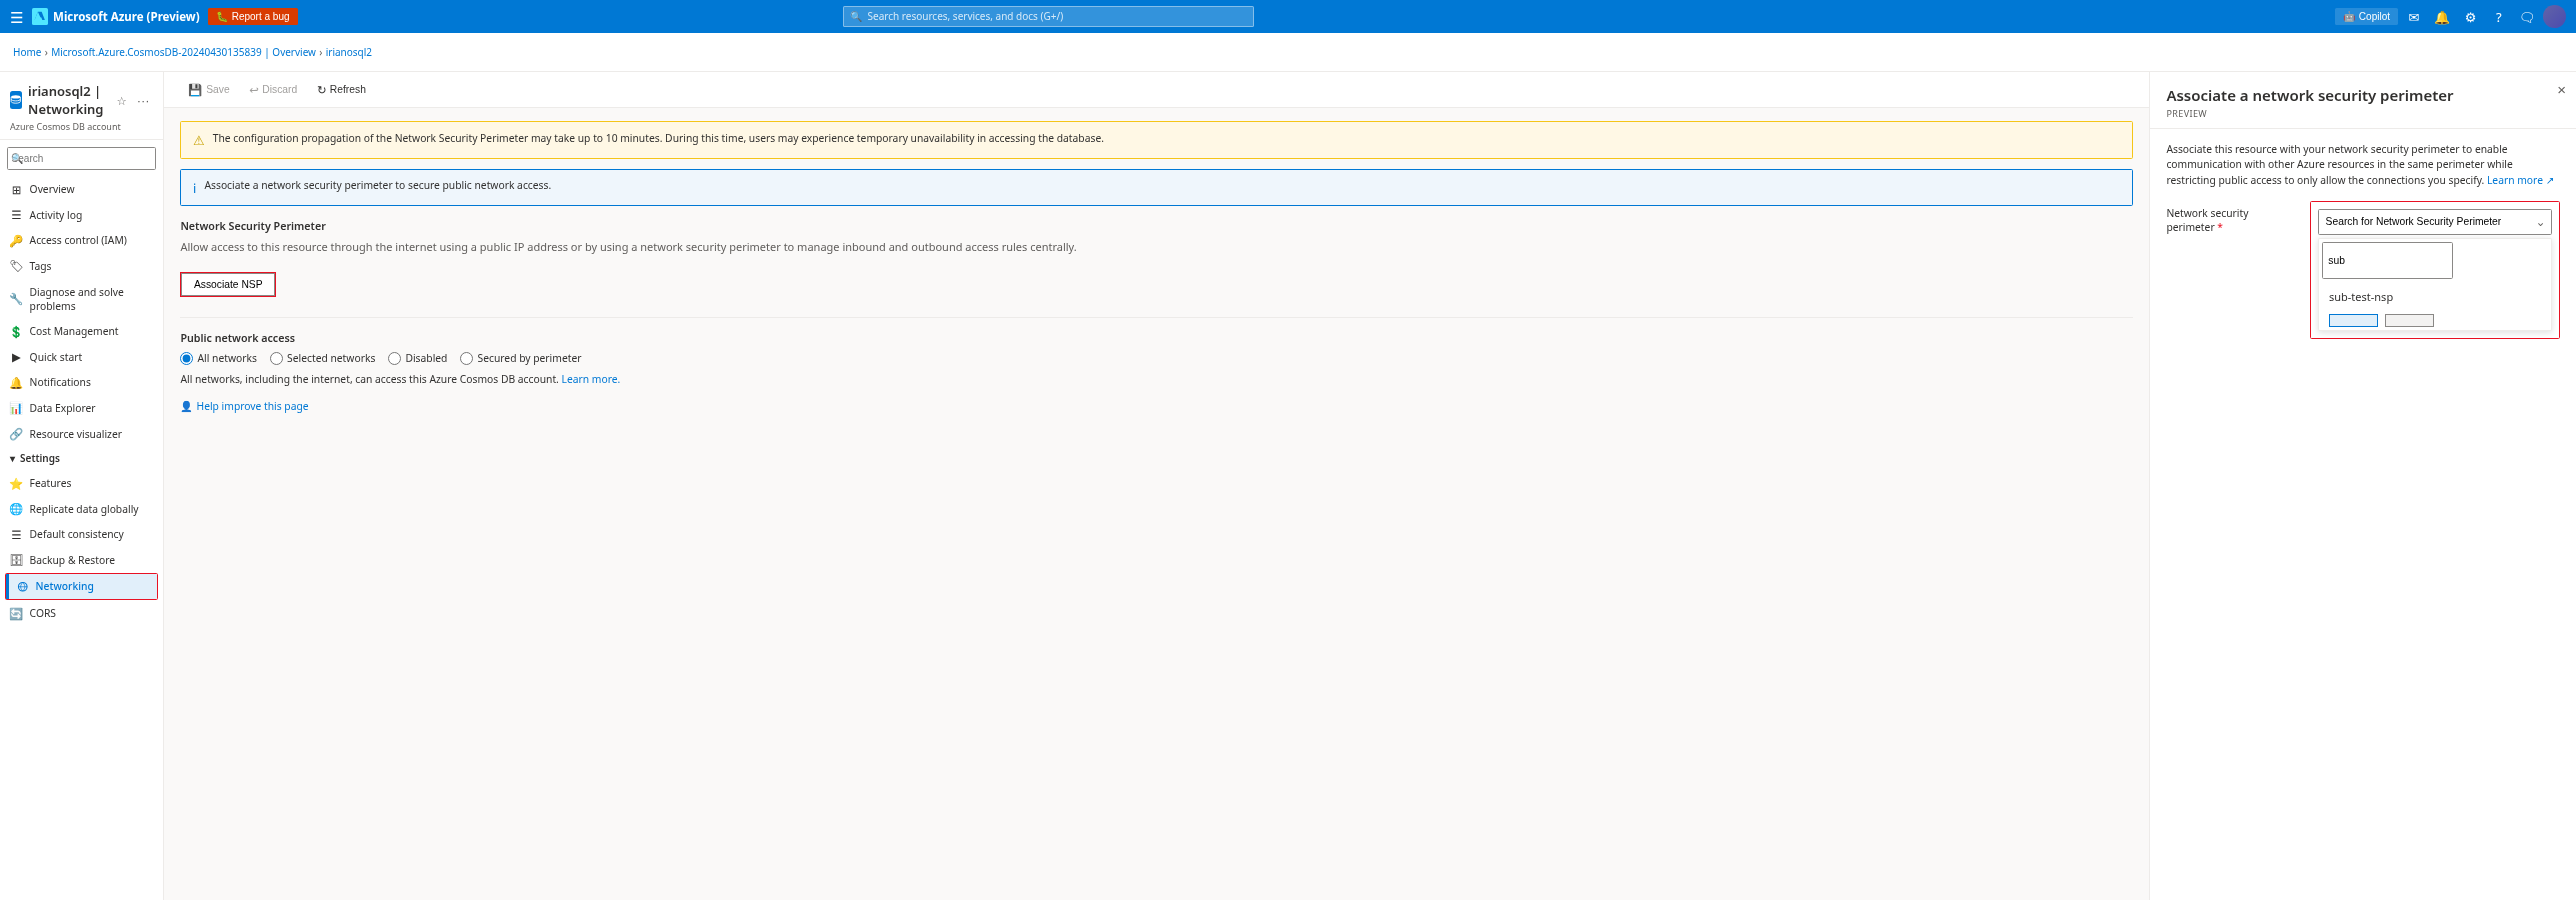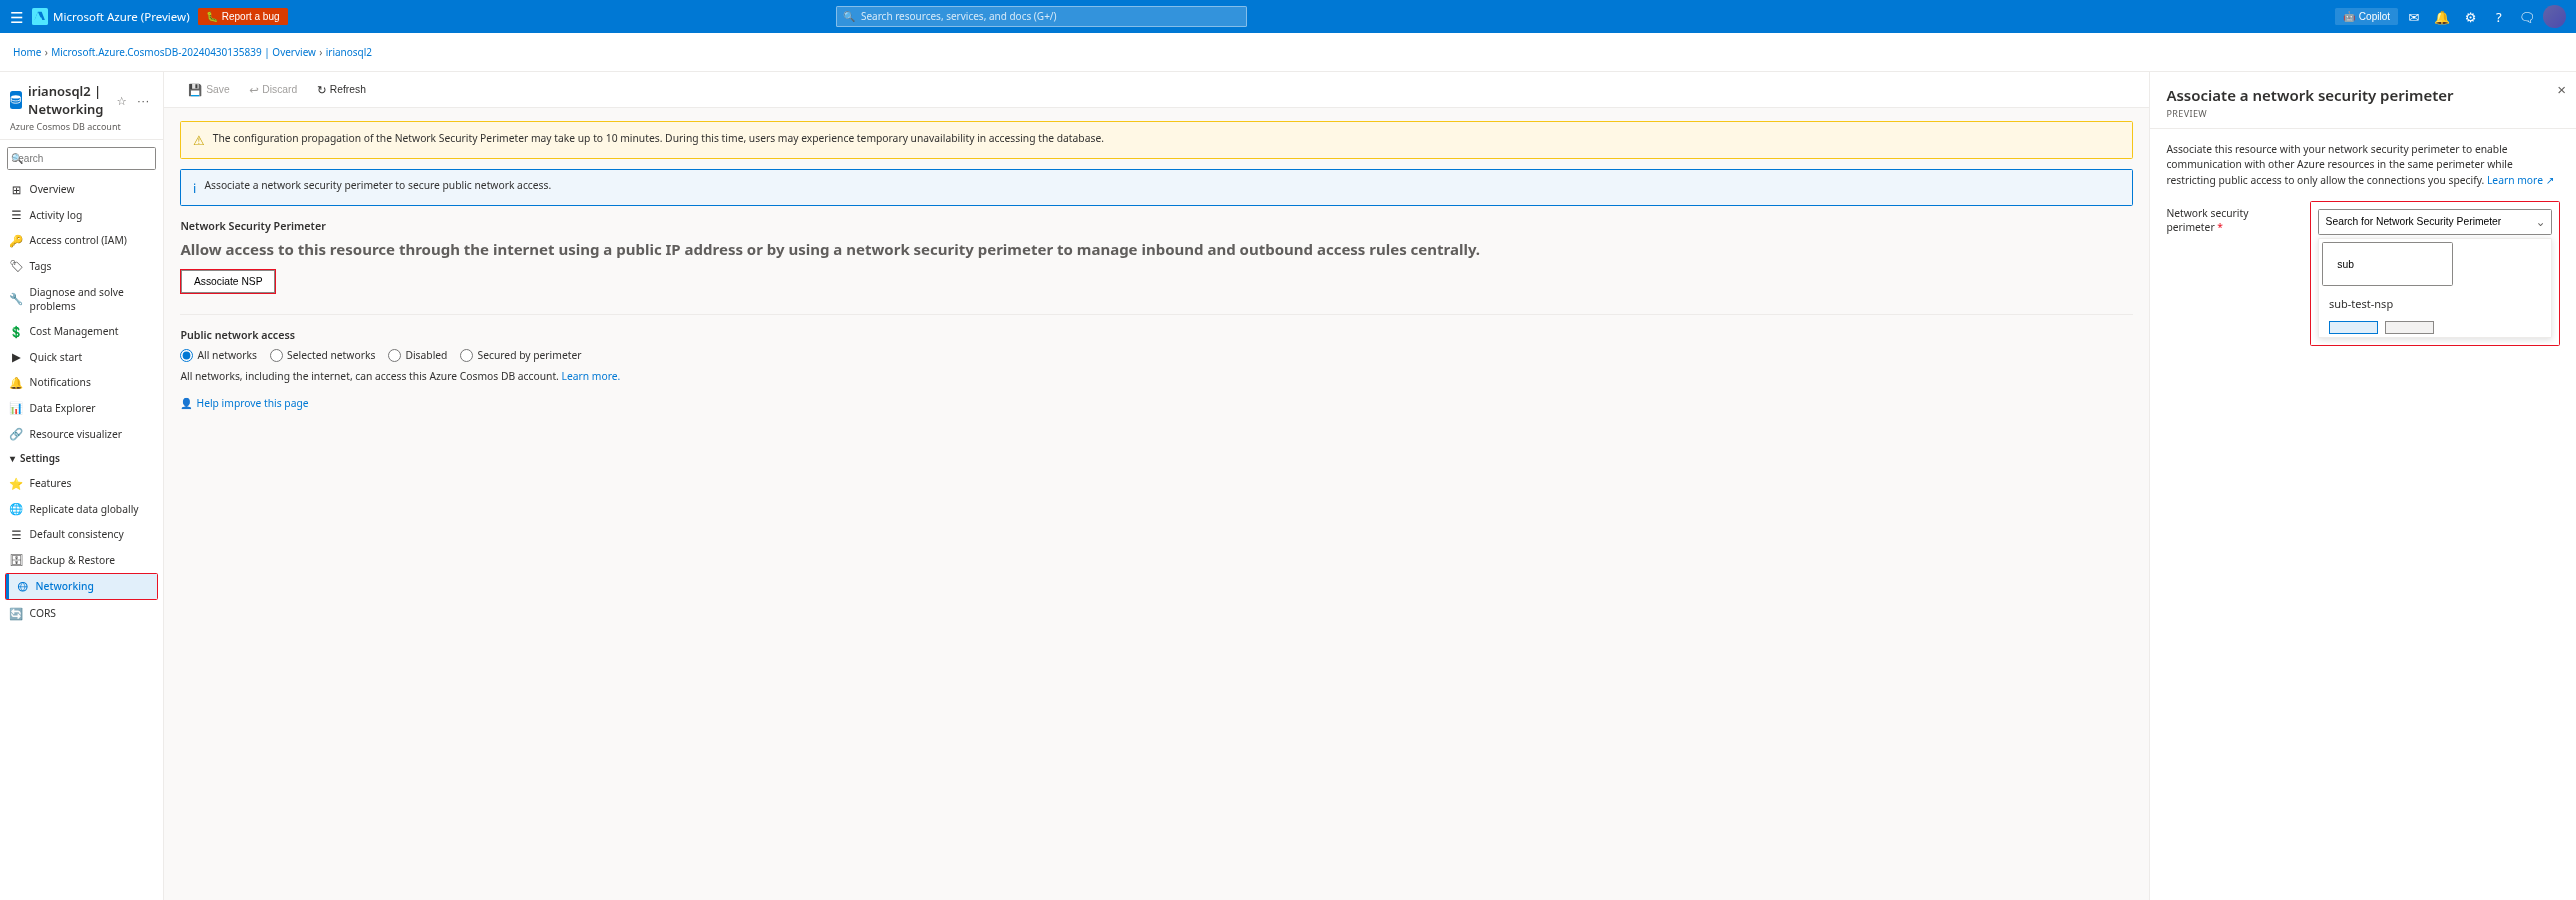--- a/index.html
+++ b/index.html
@@ -11,21 +11,21 @@
       background: #0078d4;
       display: flex;
       align-items: center;
       padding: 0 10px;
       gap: 8.2px;
       position: fixed;
       top: 0; left: 0; right: 0;
       z-index: 100;
     }
     .top-nav .hamburger { color: white; cursor: pointer; font-size: 15px; }
-    .top-nav .brand { color: white; font-size: 11.5px; font-weight: 400; display: flex; align-items: center; gap: 5px; }
+    .top-nav .brand { color: white; font-size: 11.5px; font-weight: 700; display: flex; align-items: center; gap: 5px; }
     .top-nav .brand-logo { width: 16.4px; height: 16.4px; background: #50e6ff; border-radius: 1.6px; display: flex; align-items: center; justify-content: center; }
     .report-bug-btn {
       background: #d83b01;
       color: white;
       border: none;
       padding: 3.3px 8.2px;
       border-radius: 1.6px;
       font-size: 10px;
       cursor: pointer;
       display: flex;
@@ -259,21 +259,21 @@
       font-size: 10.3px;
     }
     .alert.warning { background: #fff8e5; border: 0.8px solid #f5c518; }
     .alert.info { background: #eff6fc; border: 0.8px solid #0078d4; }
     .alert-icon { font-size: 13px; flex-shrink: 0; margin-top: 0.8px; }
     .alert.warning .alert-icon { color: #c7a100; }
     .alert.info .alert-icon { color: #0078d4; }
 
     
     .section-title { font-size: 10.7px; font-weight: 600; margin: 13px 0 6.6px; }
-    .section-desc { font-size: 15px; color: #605e5c; margin-bottom: 10px; font-weight: bold; }
+    .section-desc { font-size: 11px; color: #605e5c; margin-bottom: 18px; }
 
     
     .associate-nsp-wrapper {
       border: 1.6px solid #e81123;
       display: inline-block;
       margin-bottom: 13px;
     }
     .associate-nsp-btn {
       padding: 5px 11.5px;
       border: 0.8px solid #8a8886;
@@ -348,24 +348,24 @@
       position: absolute;
       right: 6.6px;
       top: 50%;
       transform: translateY(-55%);
       color: #605e5c;
       pointer-events: none;
       font-size: 11.5px;
     }
     .form-input {
       width: 100%;
-      height: 44px;
+      height: 37px;
       border: 0.8px solid #8a8886;
       border-radius: 1.6px;
-      padding: 0 14px;
+      padding: 0 5px;
       font-size: 10.3px;
       outline: none;
     }
 
     
     .nsp-search-box {
       border: 1.6px solid #e81123;
       border-radius: 1.6px;
       padding: 6.6px;
       background: white;

